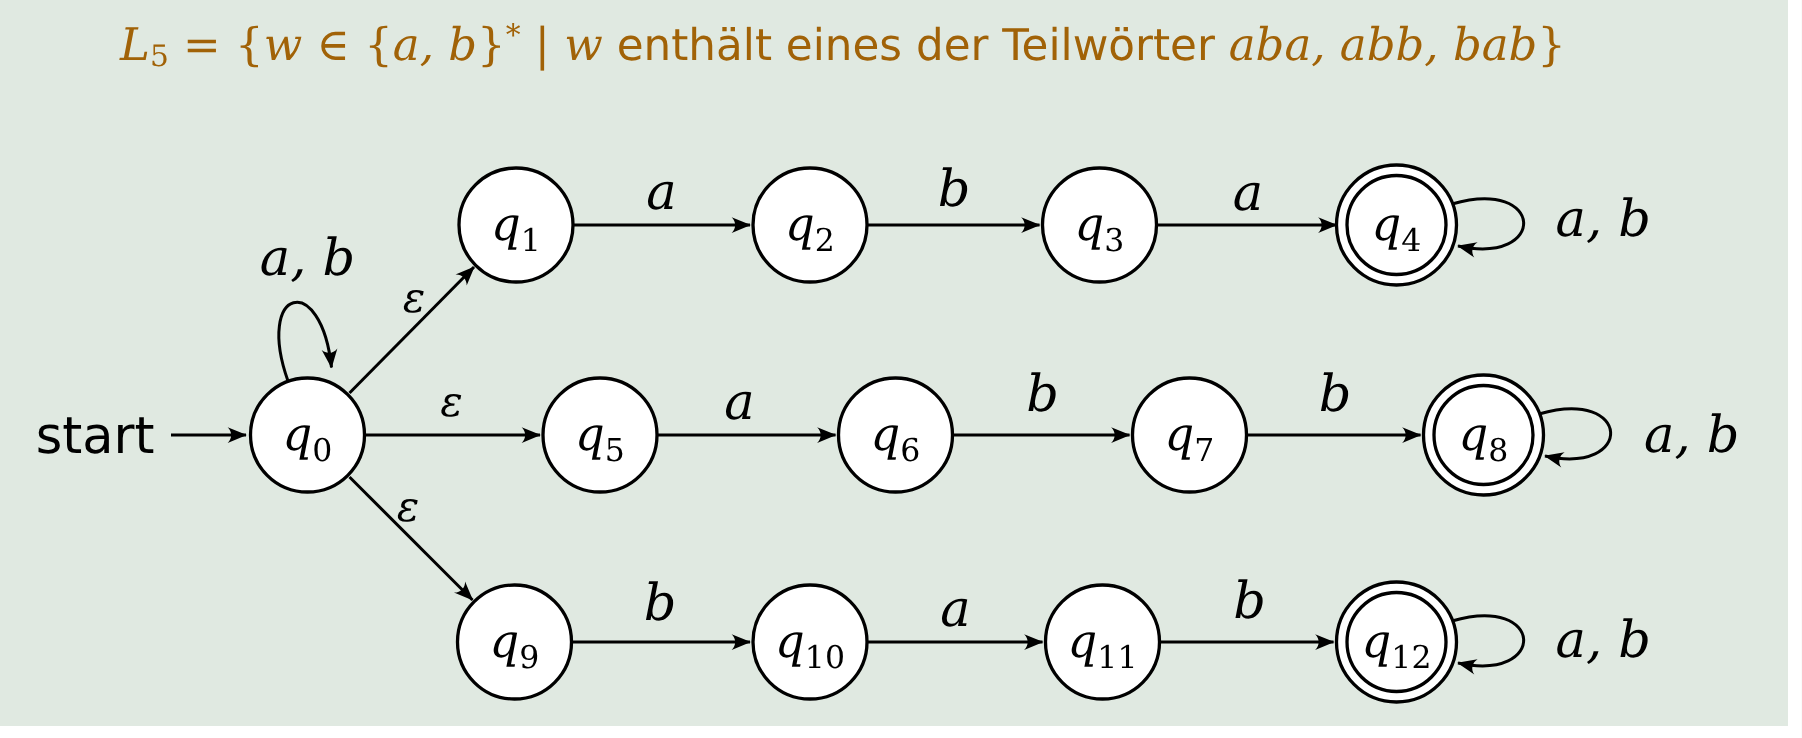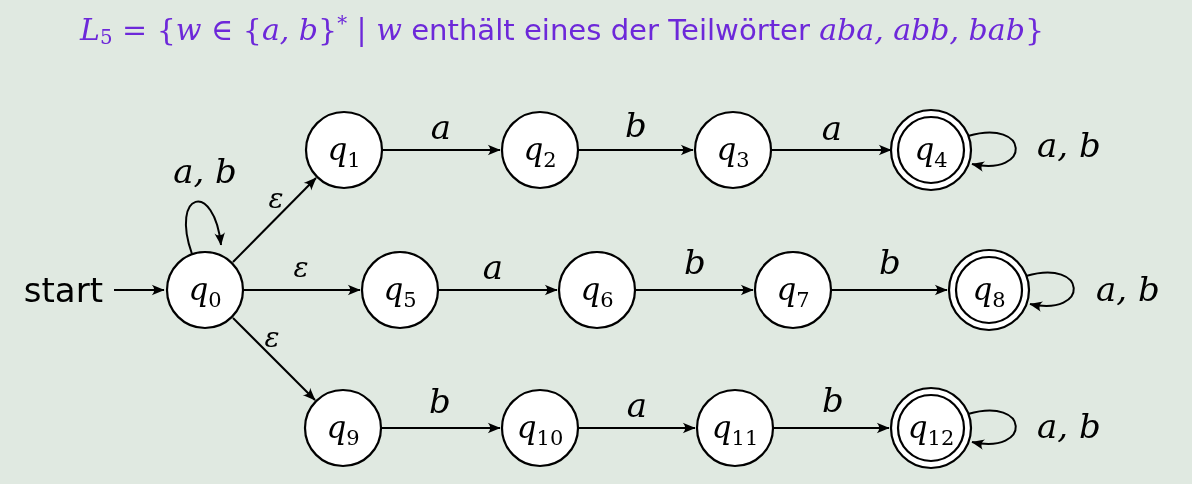--- a/index.html
+++ b/index.html
@@ -15,21 +15,21 @@
     left: 0; top: 0;
     width: 1192px; height: 484px;
     background: #e0e9e1;
   }
   #title {
     position: absolute;
     top: 12px; left: 0;
     width: 1124px;
     text-align: center;
     font-size: 30px;
-    color: #6d28d9;
+    color: #a16207;
     font-family: "DejaVu Serif", "Liberation Serif", serif;
     white-space: pre;
   }
   #title .it  { font-style: italic; }
   #title .rm  { font-style: normal; }
   #title .sf  { font-family: "DejaVu Sans", "Liberation Sans", sans-serif; font-size: 0.97em; }
   #title .tsub { font-size: 0.66em; vertical-align: -0.22em; font-style: normal; }
   #title .tsup { font-size: 0.66em; vertical-align: 0.5em; font-style: normal; }
 
   svg text { fill: #000000; }

